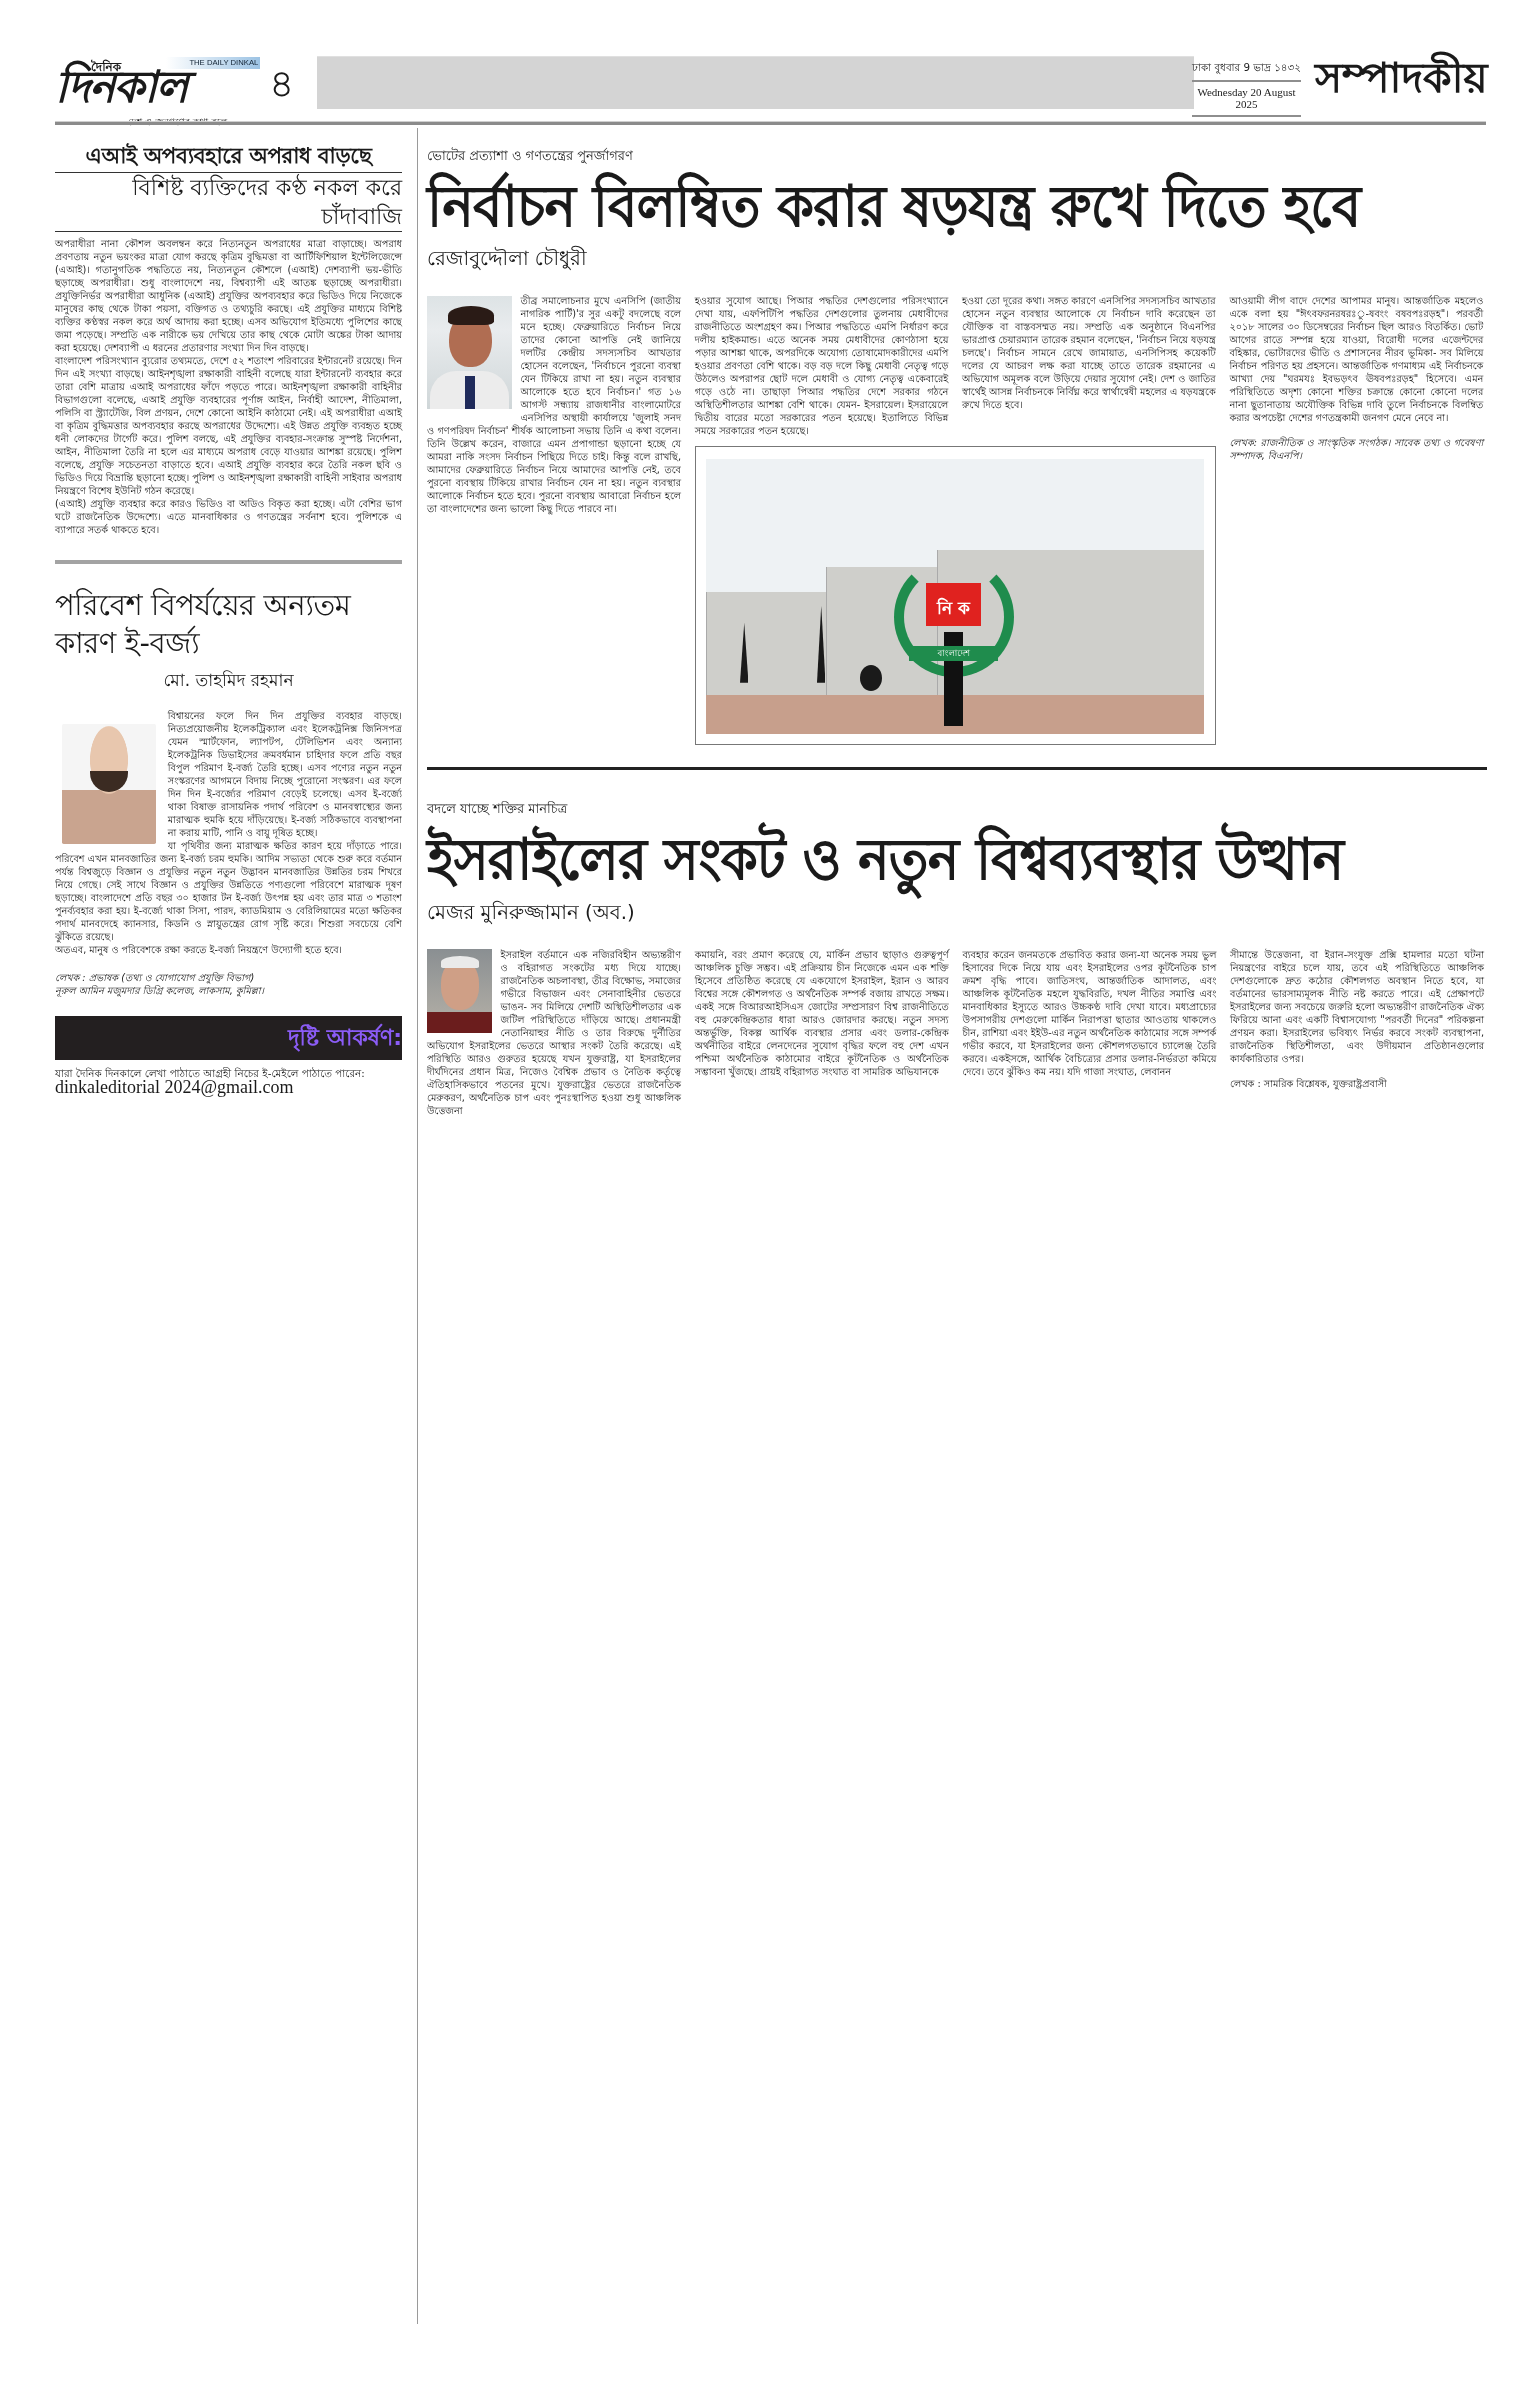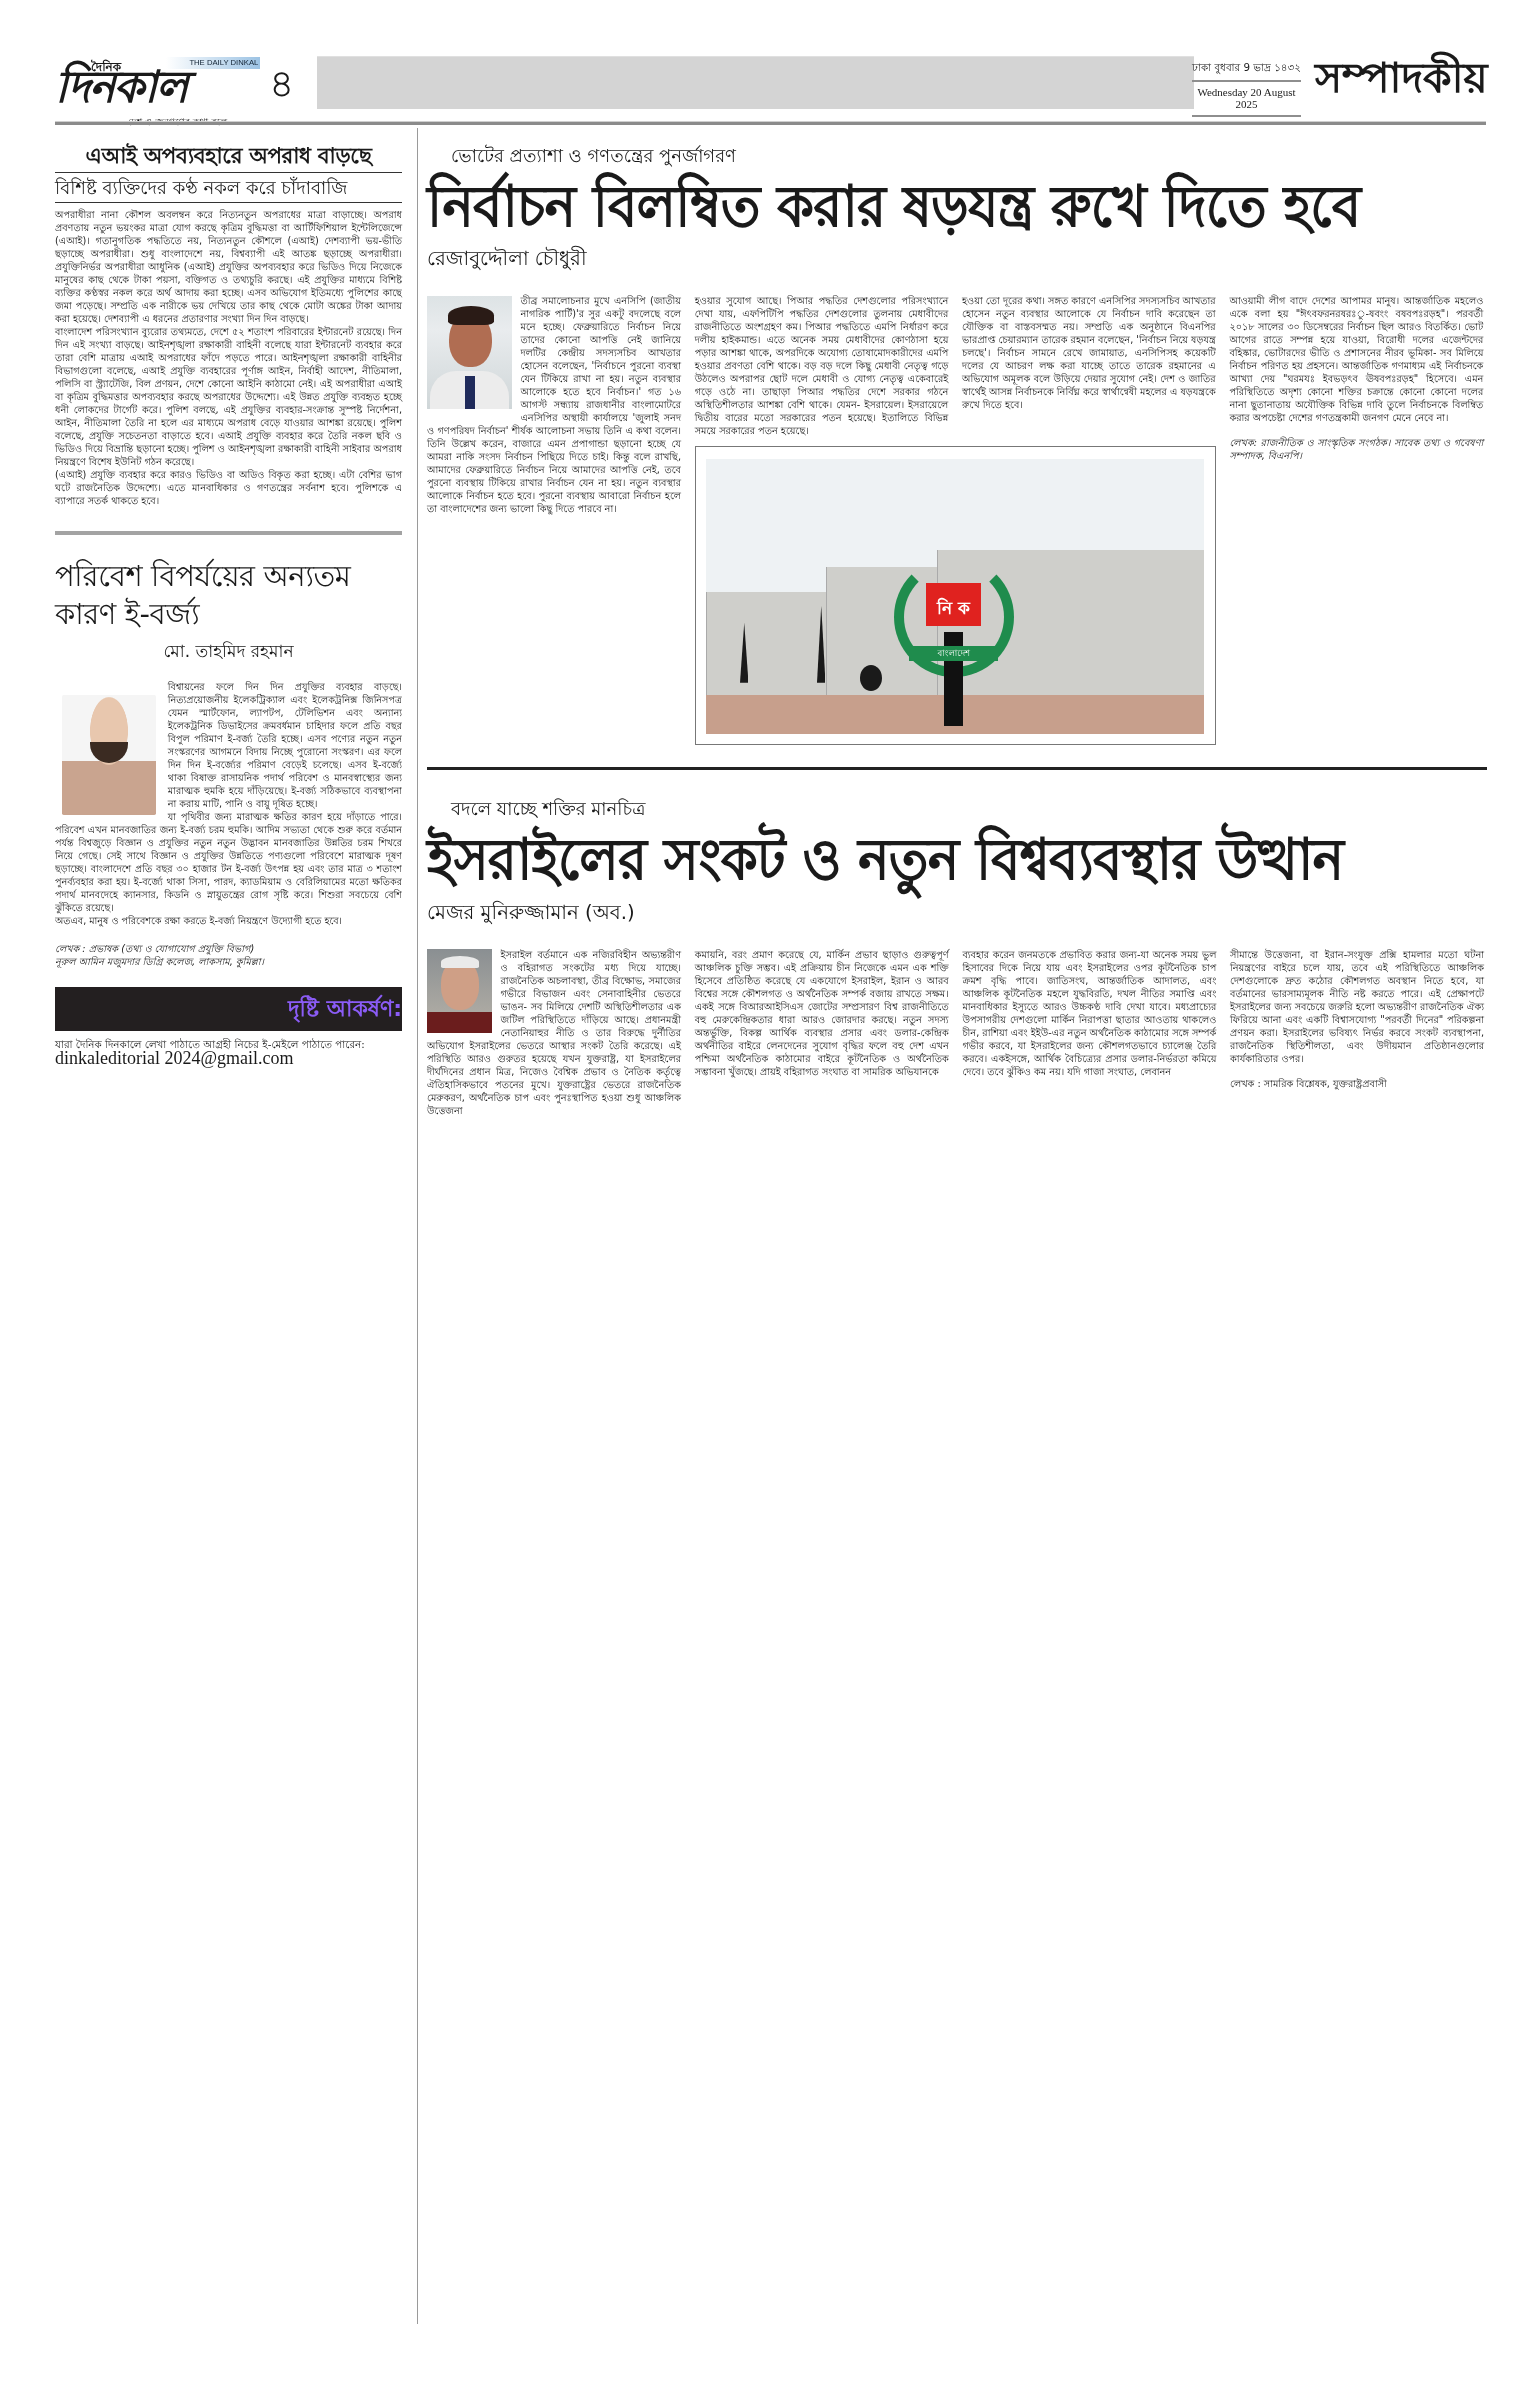--- a/index.html
+++ b/index.html
@@ -23,37 +23,37 @@
 
   
   .left-col { position: absolute; left: 55px; top: 141px; width: 347px; height: 2188px; }
   .vrule { position: absolute; left: 417px; top: 128px; width: 0.9px; height: 2196px; background: #9a9a9a; }
   .main { position: absolute; left: 427px; top: 141px; width: 1060px; }
 
   p, .txt { font-size: 9.6px; line-height: 13px; text-align: justify; }
 
   
   .l-head { font-size: 21.4px; font-weight: bold; text-align: center; line-height: 29px; letter-spacing: -0.4px; }
-  .l-sub { font-size: 18px; text-align: left; line-height: 29px; border-top: 0.9px solid #333; border-bottom: 0.9px solid #333; margin: 1.7px 0 5.1px; }
+  .l-sub { font-size: 22px; text-align: right; line-height: 29px; border-top: 0.9px solid #333; border-bottom: 0.9px solid #333; margin: 1.7px 0 5.1px; }
   .l-body p { font-size: 9.7px; line-height: 13px; margin-bottom: 0; text-indent: 0; }
   .gray-sep { height: 4.3px; background: #a3a3a3; margin: 24px 0 22px; }
 
   .e-head { font-size: 29px; font-weight: normal; line-height: 38px; letter-spacing: -0.4px; }
   .e-author { font-size: 17px; text-align: center; margin: 5.1px 0 13.7px; }
   .e-wrap { overflow: hidden; }
   .e-photo { float: left; width: 94px; height: 120px; margin: 15.4px 12px 5.1px 6.8px; background: radial-gradient(ellipse at 50% 30%, #e8c7ae 0 28%, transparent 29%), linear-gradient(180deg,#f5f5f5 0 55%, #c9a48f 55% 100%); border-radius: 1.7px; position: relative; }
   .e-photo::after { content: ""; position: absolute; left: 28px; top: 47px; width: 38px; height: 20.5px; background: #3b2b22; border-radius: 0 0 19px 19px; }
   .e-credit { font-style: italic; font-size: 9.7px; line-height: 13px; margin-top: 15.4px; }
 
   .notice-box { margin-top: 19px; background: #231f20; color: #8b5cf6; text-align: right; font-size: 22px; font-weight: bold; height: 44px; line-height: 44px; }
   .notice-text { font-size: 10.3px; line-height: 13.7px; margin-top: 6.8px; }
   .notice-text .mail { font-family: "Liberation Serif", serif; font-size: 18px; }
 
   
-  .kicker { font-size: 18px; line-height: 26px; margin-top: 1.7px; margin-left: 24px; }
+  .kicker { font-size: 13px; line-height: 26px; margin-top: 1.7px; }
   .headline { font-size: 53px; font-weight: bold; line-height: 70px; letter-spacing: -0.9px; font-family: "DejaVu Sans", sans-serif; transform: scaleY(1.08); transform-origin: left top; white-space: nowrap; }
   .byline { font-size: 19.7px; line-height: 27px; margin-top: 6.8px; }
   .cols { position: relative; display: flex; gap: 13.7px; margin-top: 22px; }
   .col { width: 254px; flex: 0 0 254px; }
   .col p { font-size: 9.7px; line-height: 13px; }
   .author-photo1 { float: left; width: 85px; height: 113px; margin: 1.7px 8.5px 3.4px 0; background: linear-gradient(180deg,#dde3e5 0%, #e9ecee 30%, #cfd6d8 100%); position: relative; overflow: hidden; }
   .author-photo1 .face { position: absolute; left: 22px; top: 15.4px; width: 43px; height: 55px; background: #b06d52; border-radius: 50% 50% 45% 45%; }
   .author-photo1 .hair { position: absolute; left: 20.5px; top: 10.3px; width: 46px; height: 19px; background: #2a1b16; border-radius: 50% 50% 20% 20%; }
   .author-photo1 .suit { position: absolute; left: 3.4px; top: 75px; width: 79px; height: 43px; background: #ececec; border-radius: 26px 26px 0 0; }
   .author-photo1 .tie { position: absolute; left: 38px; top: 80px; width: 10.3px; height: 34px; background: #1f2a5a; }

